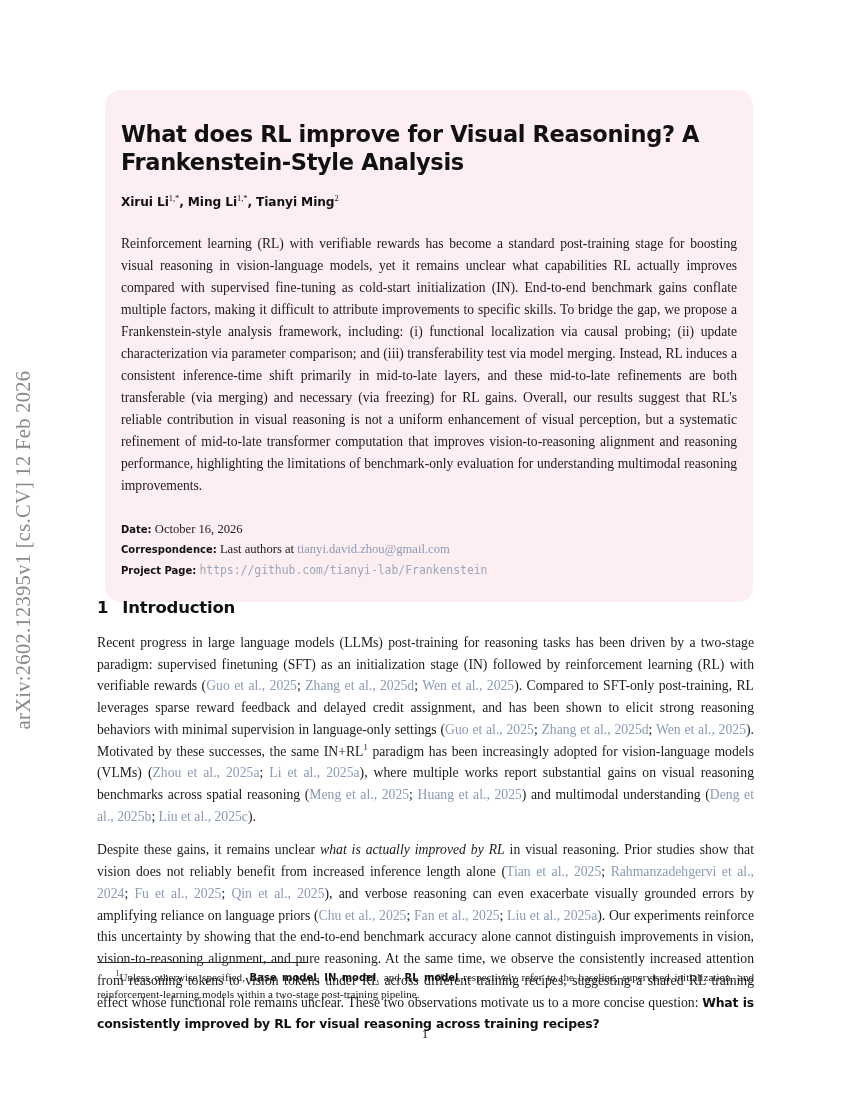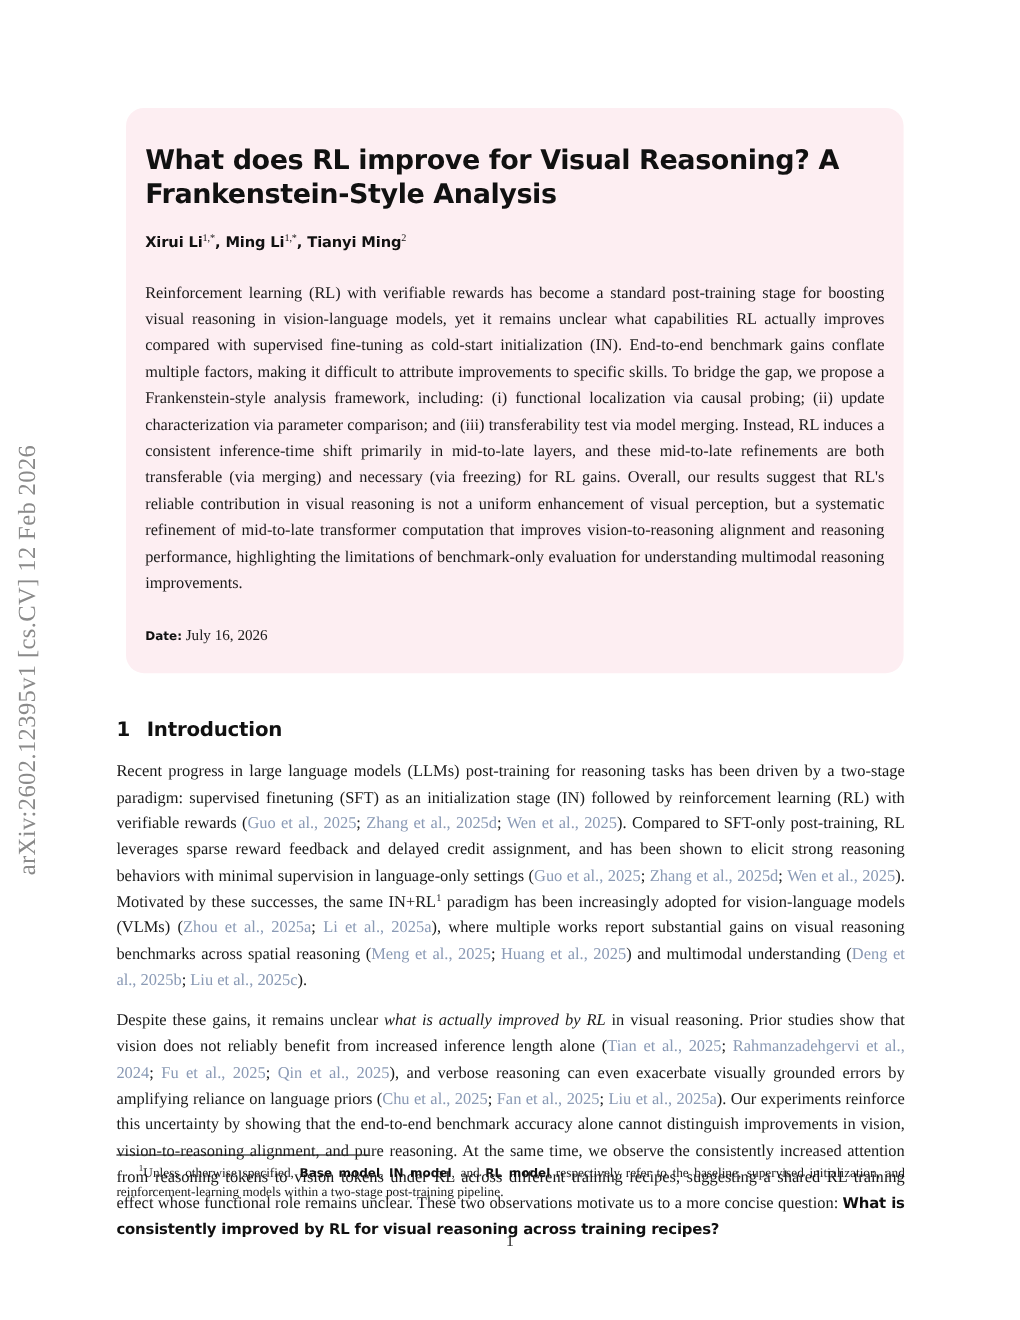--- a/index.html
+++ b/index.html
@@ -219,21 +219,30 @@
     <h1 class="paper-title">What does RL improve for Visual Reasoning? A Frankenstein-Style Analysis</h1>
 
     <p class="author-line"><span>Xirui Li</span><sup>1,*</sup>, <span>Ming Li</span><sup>1,*</sup>, <span>Tianyi Ming</span><sup>2</sup></p>
 
 
     <div class="abstract-body">Reinforcement learning (RL) with verifiable rewards has become a standard post-training stage for boosting visual reasoning in vision-language models, yet it remains unclear what capabilities RL actually improves compared with supervised fine-tuning as cold-start initialization (IN). End-to-end benchmark gains conflate multiple factors, making it difficult to attribute improvements to specific skills. To bridge the gap, we propose a Frankenstein-style analysis framework, including: (i) functional localization via causal probing; (ii) update characterization via parameter comparison; and (iii) transferability test via model merging. Instead, RL induces a consistent inference-time shift primarily in mid-to-late layers, and these mid-to-late refinements are both transferable (via merging) and necessary (via freezing) for RL gains. Overall, our results suggest that RL's reliable contribution in visual reasoning is not a uniform enhancement of visual perception, but a systematic refinement of mid-to-late transformer computation that improves vision-to-reasoning alignment and reasoning performance, highlighting the limitations of benchmark-only evaluation for understanding multimodal reasoning improvements.</div>
 
     <div class="meta-block">
       <div>
         <span class="meta-label">Date:</span>
-        <span>July 16, 2026</span>
+        <span>October 16, 2026</span>
+      </div>
+      <div>
+        <span class="meta-label">Correspondence:</span>
+        <span>Last authors at</span>
+        <span class="meta-link">tianyi.david.zhou@gmail.com</span>
+      </div>
+      <div>
+        <span class="meta-label">Project Page:</span>
+        <span class="meta-mono">https://github.com/tianyi-lab/Frankenstein</span>
       </div>
     </div>
 
   </div>
 
   <div class="section-head">
     <span class="num">1</span><span>Introduction</span>
   </div>
 
   <div class="body-col">

